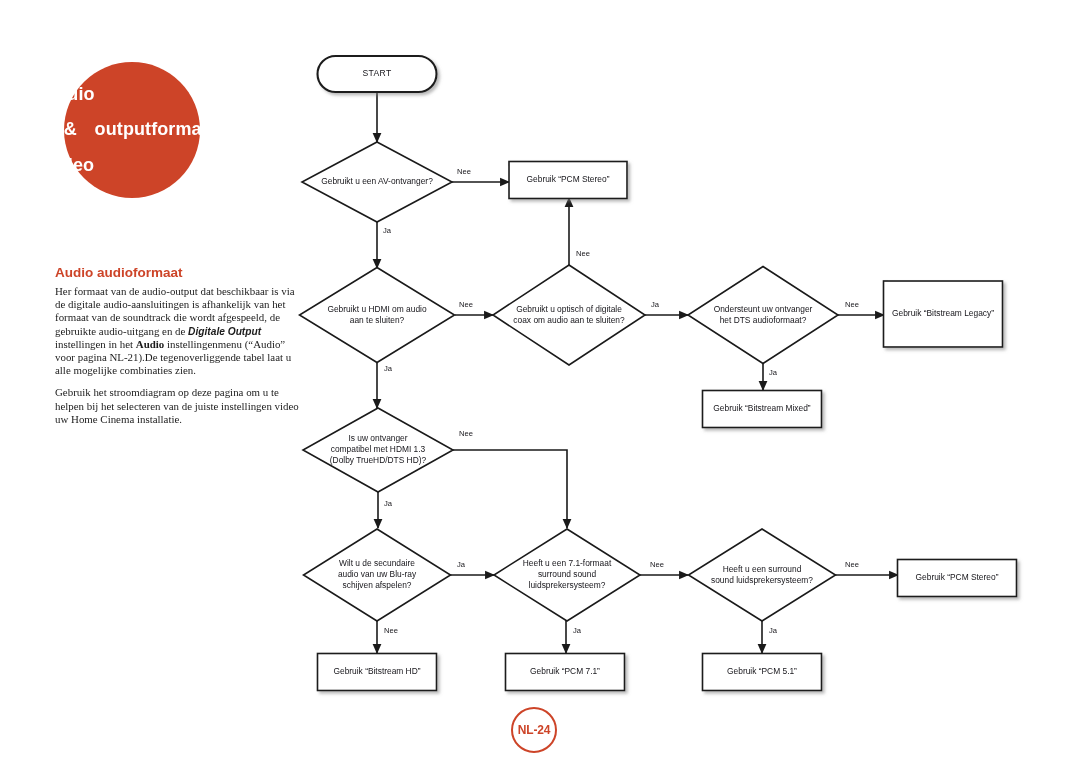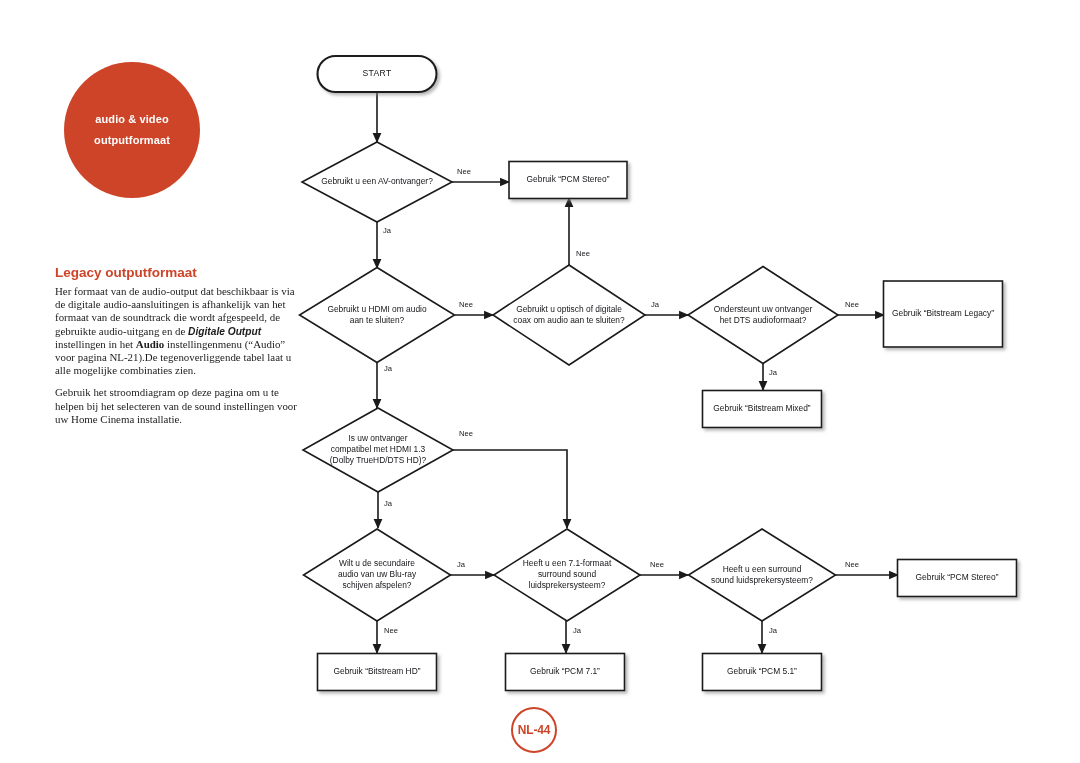--- a/index.html
+++ b/index.html
@@ -7,22 +7,22 @@
     width:1080px;height:763px;background:#ffffff;
     font-family:"Liberation Sans",sans-serif;
     position:relative;overflow:hidden;
   }
   #page{position:absolute;inset:0;}
 
   
   .badge-circle{
     position:absolute;left:64px;top:62px;width:136px;height:136px;
     border-radius:50%;background:#cd4428;
-    display:flex;flex-direction:column;align-items:center;justify-content:center;
-    color:#ffffff;font-size:11px;font-weight:bold;line-height:1.95;
+    display:flex;flex-direction:row;align-items:center;justify-content:center;
+    color:#ffffff;font-size:18px;font-weight:bold;line-height:1.95;
     text-align:center;letter-spacing:.1px;
   }
   .badge-circle span{display:block;}
 
   .side-heading{
     position:absolute;left:55px;top:265px;width:250px;
     color:#cd4428;font-size:13.5px;font-weight:bold;
     font-family:"Liberation Sans",sans-serif;letter-spacing:0;
   }
   .side-body{
@@ -60,25 +60,25 @@
 </head>
 <body>
 
 <div id="page">
 
   <div class="badge-circle">
     <span>audio &amp; video</span>
     <span>outputformaat</span>
   </div>
 
-  <div class="side-heading">Legacy outputformaat</div>
+  <div class="side-heading">Audio audioformaat</div>
 
   <div class="side-body">
     <p><span>Her formaat van de audio-output dat beschikbaar is via de digitale audio-aansluitingen is afhankelijk van het formaat van de soundtrack die wordt afgespeeld, de gebruikte audio-uitgang en de </span><i>Digitale Output</i><span> instellingen in het </span><b>Audio</b><span> instellingenmenu (“Audio” voor pagina NL-21).De tegenoverliggende tabel laat u alle mogelijke combinaties zien.</span></p>
-    <p>Gebruik het stroomdiagram op deze pagina om u te helpen bij het selecteren van de sound instellingen voor uw Home Cinema installatie.</p>
+    <p>Gebruik het stroomdiagram op deze pagina om u te helpen bij het selecteren van de juiste instellingen video uw Home Cinema installatie.</p>
   </div>
 
   <svg id="chart" viewBox="0 0 1080 763">
     <defs>
       <marker id="arrow" viewBox="0 0 10 10" refX="9" refY="5" markerWidth="6.2" markerHeight="6.2" orient="auto-start-reverse">
         <path d="M 0 0.6 L 10 5 L 0 9.4 z" fill="#1a1a1a"></path>
       </marker>
       <filter id="softshadow" x="-30%" y="-30%" width="180%" height="180%">
         <feDropShadow dx="2.4" dy="2.4" stdDeviation="1.6" flood-color="#808080" flood-opacity="0.55"></feDropShadow>
       </filter>
@@ -189,15 +189,15 @@
           <rect x="505.5" y="653.5" width="119" height="37" class="node-shape" filter="url(#softshadow)"></rect>
           <text x="565" y="672" class="node-text">Gebruik “PCM 7.1”</text>
         </g>
         <g>
           <rect x="702.5" y="653.5" width="119" height="37" class="node-shape" filter="url(#softshadow)"></rect>
           <text x="762" y="672" class="node-text">Gebruik “PCM 5.1”</text>
         </g>
       </g>
   </svg>
 
-  <div class="page-num">NL-44</div>
+  <div class="page-num">NL-24</div>
 
 </div>
 
 </body></html>

